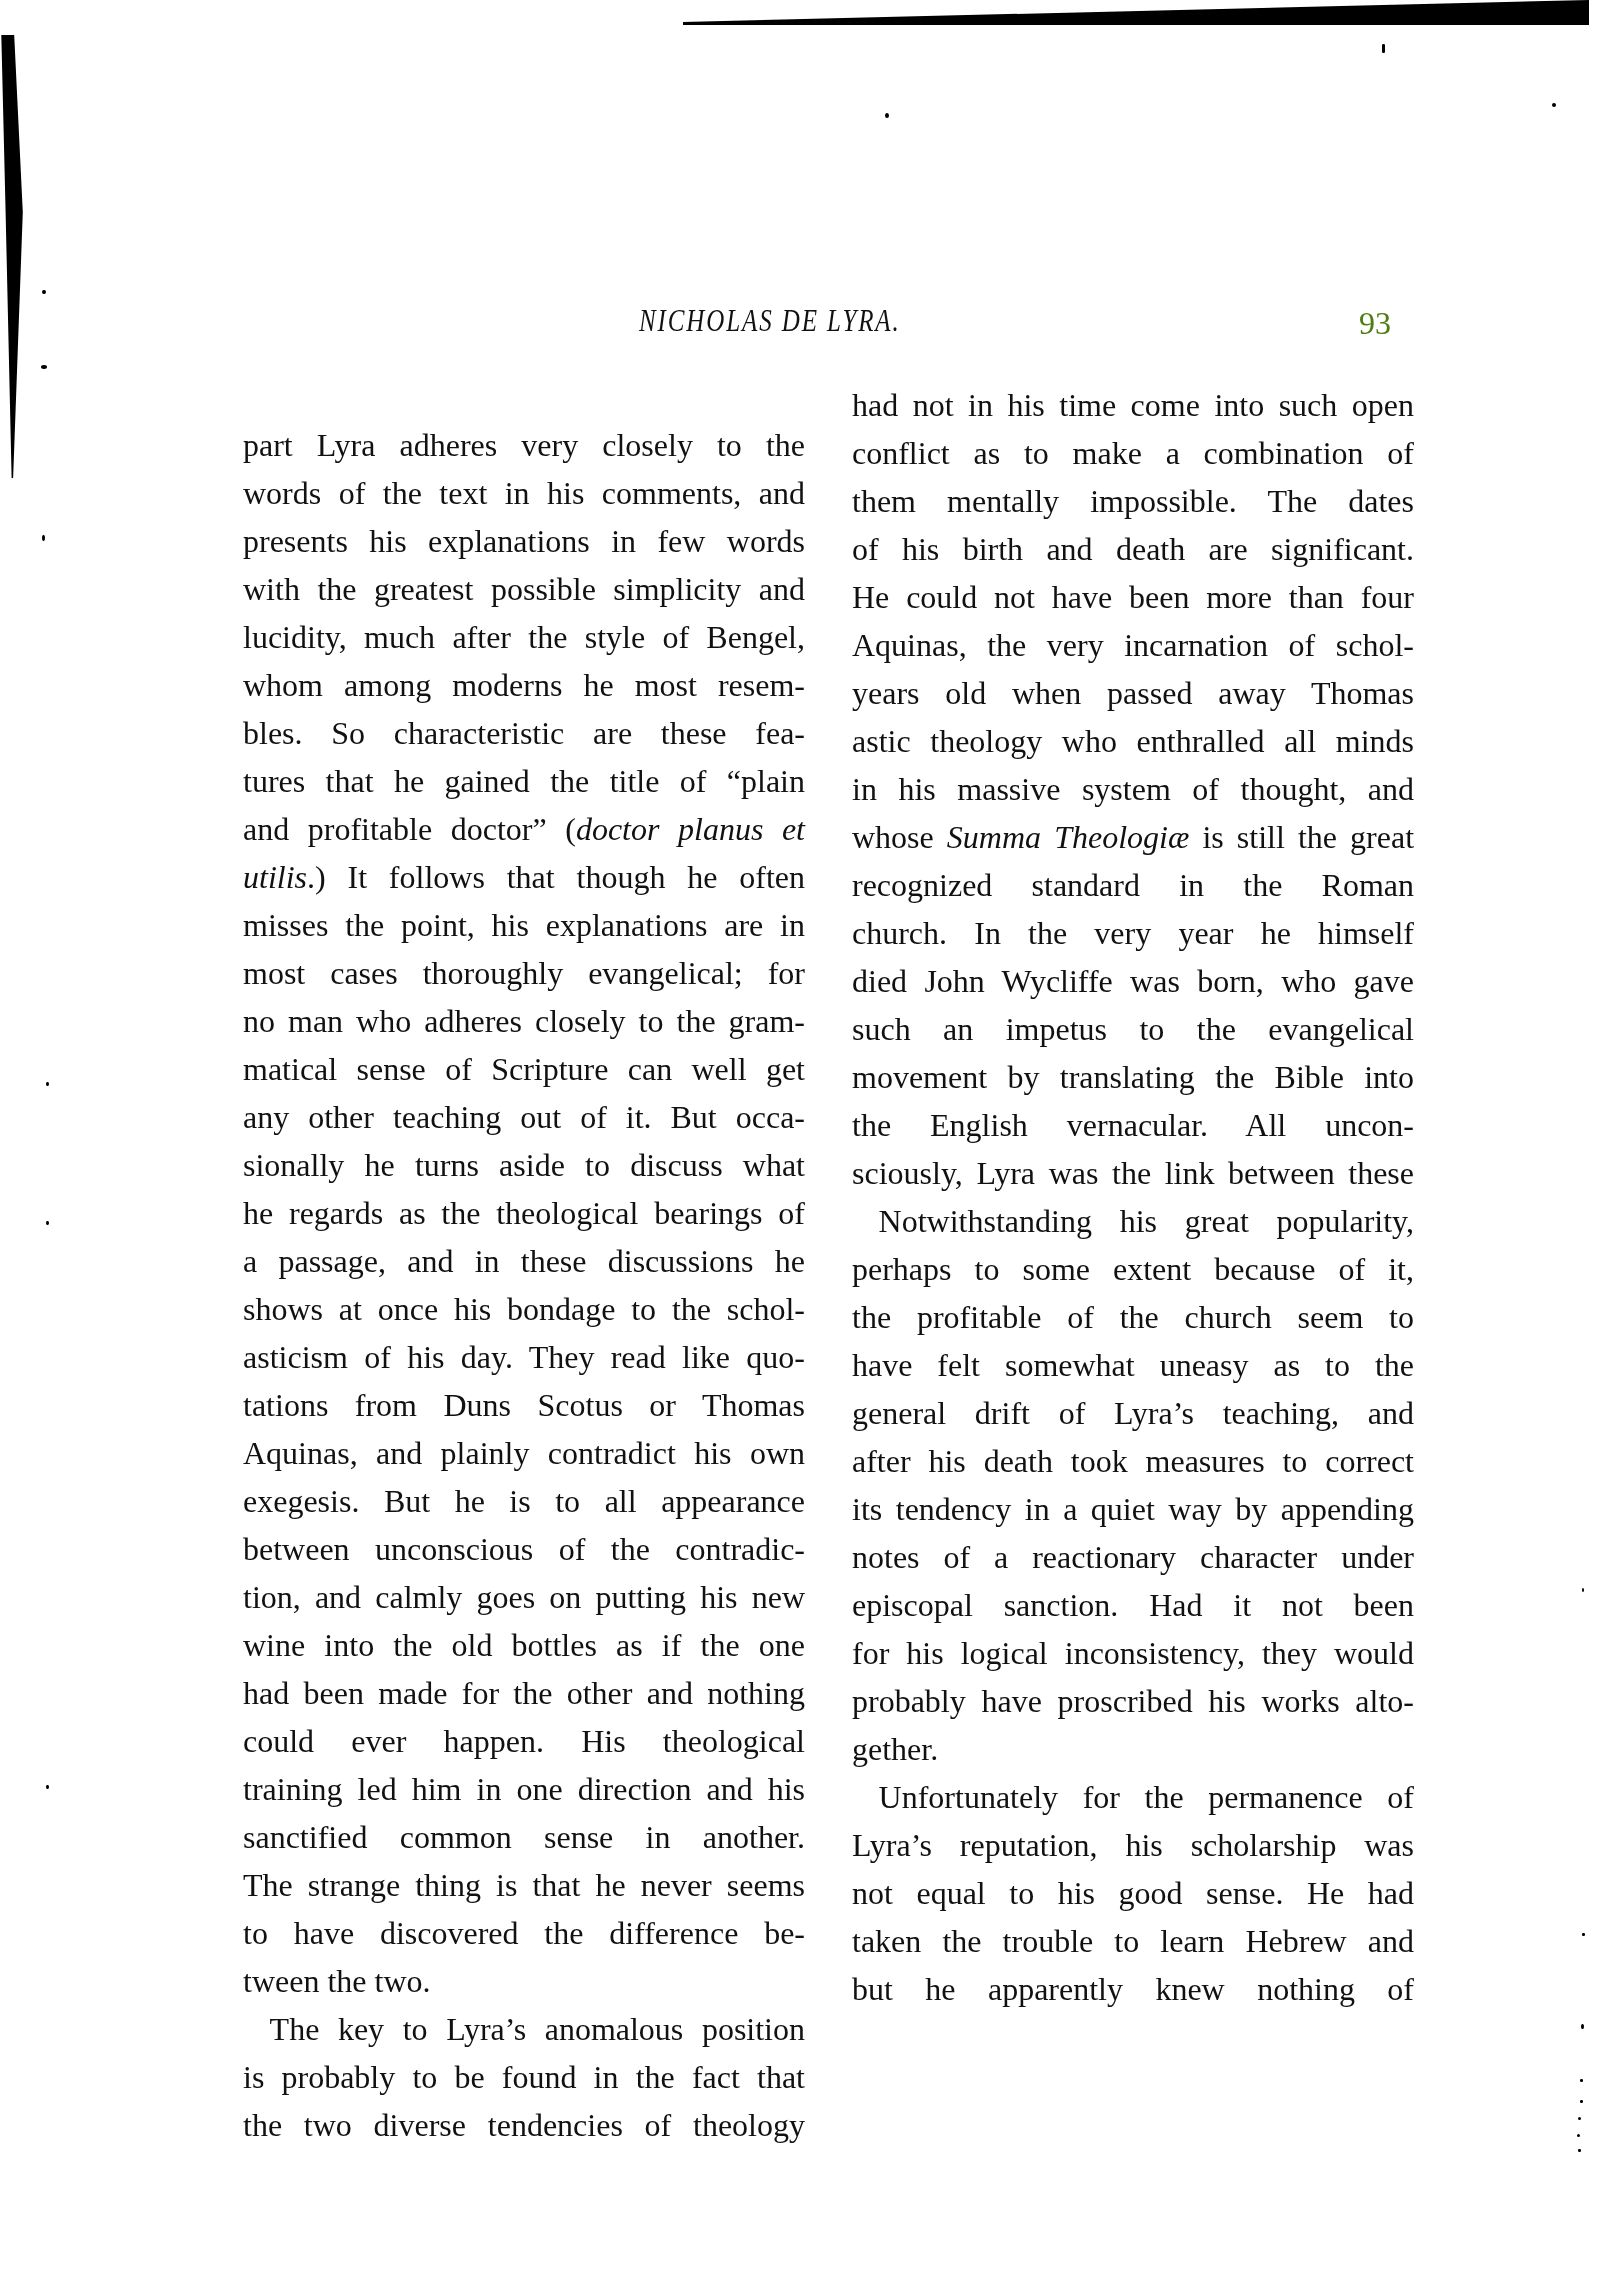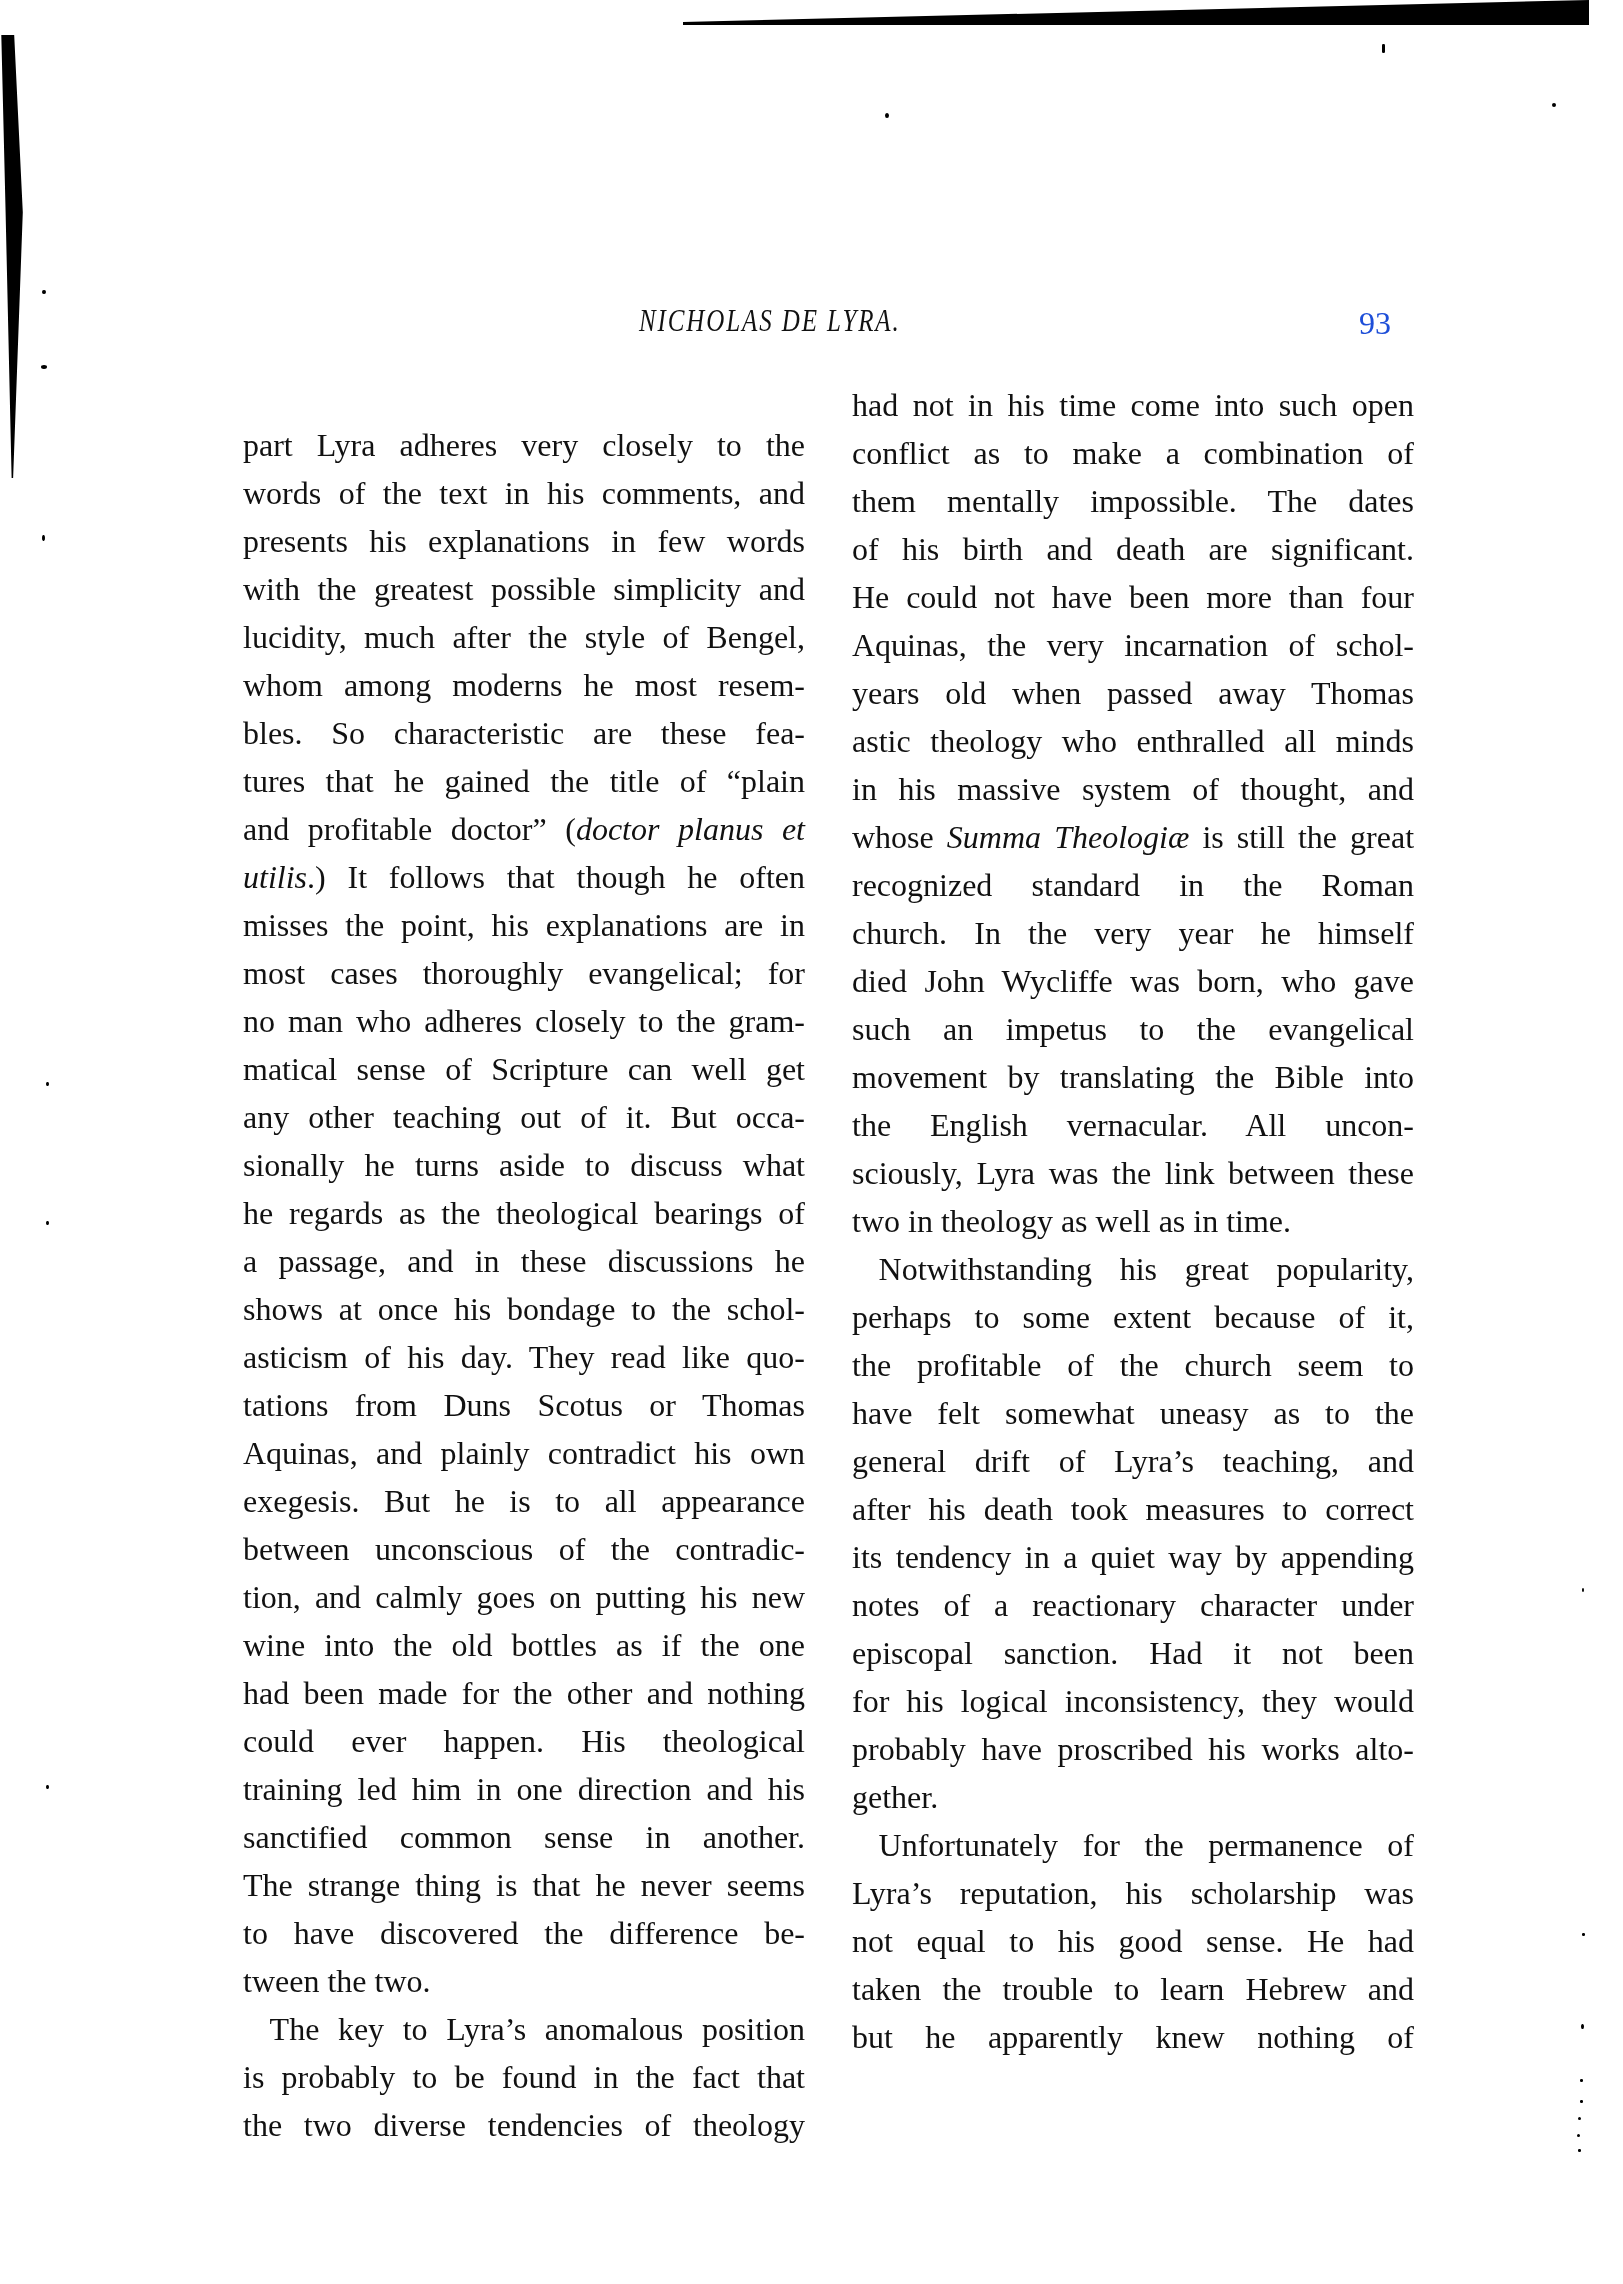--- a/index.html
+++ b/index.html
@@ -17,21 +17,21 @@
   }
   .speck { position: absolute; background: #000; border-radius: 50%; }
   .running-head {
     position: absolute; left: 639px; top: 303px; width: 165px;
     font-family: "Liberation Serif", serif; font-style: italic;
     font-size: 25px; letter-spacing: 1.9px; color: #111;
     transform: scaleY(1.25); transform-origin: left top; white-space: nowrap;
   }
   .page-number {
     position: absolute; left: 1359px; top: 305px;
-    font-family: "Liberation Serif", serif; font-size: 32px; color: #1d4ed8;
+    font-family: "Liberation Serif", serif; font-size: 32px; color: #4d7c0f;
   }
   .column { position: absolute; top: 381px; width: 562px; }
   .col-left { left: 243px; margin-top: 40px; }
   .col-right { left: 852px; }
   .line {
     display: block; height: 48px; line-height: 48px;
     font-family: "Liberation Serif", serif; font-size: 32px; color: #111;
     text-align: justify; text-align-last: justify; white-space: nowrap;
     overflow: visible;
   }
@@ -116,21 +116,20 @@
       <div class="line"><span>astic theology who enthralled all minds</span></div>
       <div class="line"><span>in his massive system of thought, and</span></div>
       <div class="line"><span>whose </span><i>Summa Theologiæ</i><span> is still the great</span></div>
       <div class="line"><span>recognized standard in the Roman</span></div>
       <div class="line"><span>church. In the very year he himself</span></div>
       <div class="line"><span>died John Wycliffe was born, who gave</span></div>
       <div class="line"><span>such an impetus to the evangelical</span></div>
       <div class="line"><span>movement by translating the Bible into</span></div>
       <div class="line"><span>the English vernacular. All uncon-</span></div>
       <div class="line"><span>sciously, Lyra was the link between these</span></div>
-      <div class="line last"><span>two in theology as well as in time.</span></div>
       <div class="line indent"><span>Notwithstanding his great popularity,</span></div>
       <div class="line"><span>perhaps to some extent because of it,</span></div>
       <div class="line"><span>the profitable of the church seem to</span></div>
       <div class="line"><span>have felt somewhat uneasy as to the</span></div>
       <div class="line"><span>general drift of Lyra’s teaching, and</span></div>
       <div class="line"><span>after his death took measures to correct</span></div>
       <div class="line"><span>its tendency in a quiet way by appending</span></div>
       <div class="line"><span>notes of a reactionary character under</span></div>
       <div class="line"><span>episcopal sanction. Had it not been</span></div>
       <div class="line"><span>for his logical inconsistency, they would</span></div>

